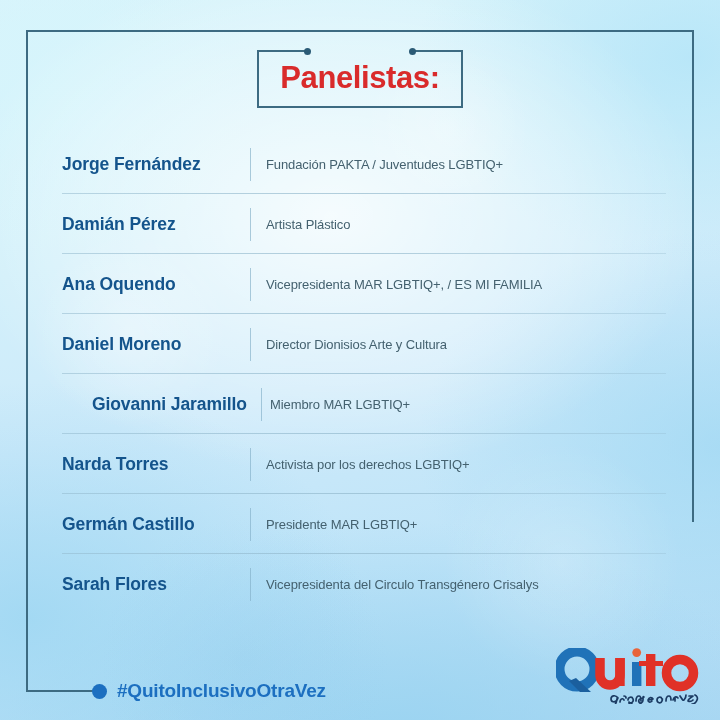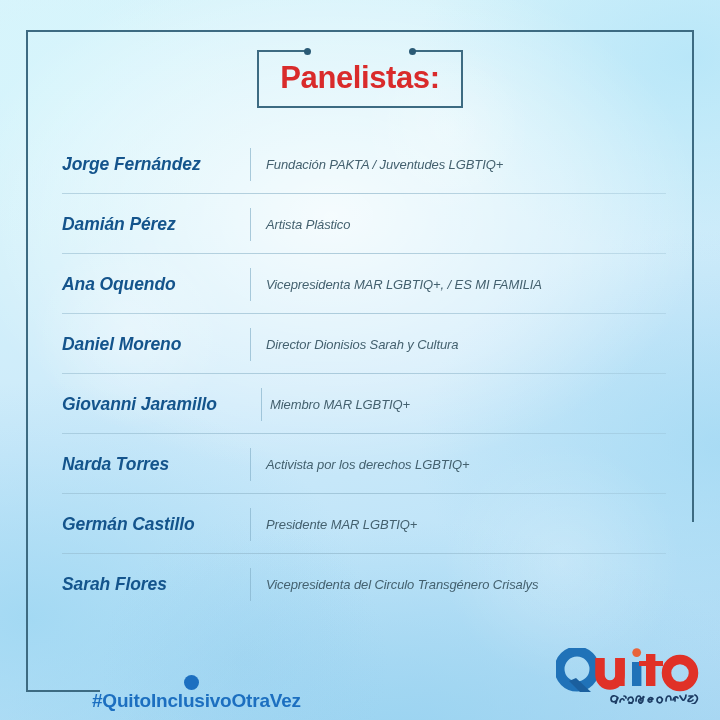--- a/index.html
+++ b/index.html
@@ -92,21 +92,20 @@
   #panel-list {
     position: absolute;
     left: 62px;
     top: 134px;
     width: 604px;
     z-index: 4;
   }
   .panel-row {
     position: relative;
     height: 60px;
-    font-style: italic;
   }
   .panel-row .row-rule {
     position: absolute;
     left: 0;
     bottom: 0;
     width: 604px;
     height: 1px;
     background: linear-gradient(to right, rgba(147,185,205,0.55), rgba(147,185,205,0.70) 50%, rgba(147,185,205,0.35));
   }
   .panel-row:last-child .row-rule { display: none; }
@@ -140,34 +139,33 @@
     top: 0;
     height: 60px;
     display: flex;
     align-items: center;
     font-size: 13px;
     color: #44616f;
     white-space: nowrap;
     letter-spacing: -0.1px;
   }
   
-  .panel-row.wide .p-name  { width: 196px; }
+  .panel-row.wide .p-name  { width: 196px; margin-left: 30px; }
   .panel-row.wide .p-sep   { left: 199px; }
   .panel-row.wide .p-role  { left: 208px; }
 
   
   #hashtag-group {
     position: absolute;
     left: 92px;
     top: 675px;
     height: 32px;
     display: flex;
     align-items: center;
     z-index: 5;
-    flex-direction: column;
   }
   #hashtag-dot {
     width: 15px;
     height: 15px;
     border-radius: 50%;
     background: #1c6fc0;
     margin-right: 10px;
     flex: none;
   }
   #hashtag-text {
@@ -229,21 +227,21 @@
     <div class="panel-row">
       <div class="p-name">Ana Oquendo</div>
       <div class="p-sep"></div>
       <div class="p-role">Vicepresidenta MAR LGBTIQ+,  / ES MI FAMILIA</div>
       <div class="row-rule"></div>
     </div>
 
     <div class="panel-row">
       <div class="p-name">Daniel Moreno</div>
       <div class="p-sep"></div>
-      <div class="p-role">Director Dionisios Sarah y Cultura</div>
+      <div class="p-role">Director Dionisios Arte y Cultura</div>
       <div class="row-rule"></div>
     </div>
 
     <div class="panel-row wide">
       <div class="p-name">Giovanni Jaramillo</div>
       <div class="p-sep"></div>
       <div class="p-role">Miembro MAR LGBTIQ+</div>
       <div class="row-rule"></div>
     </div>
 

